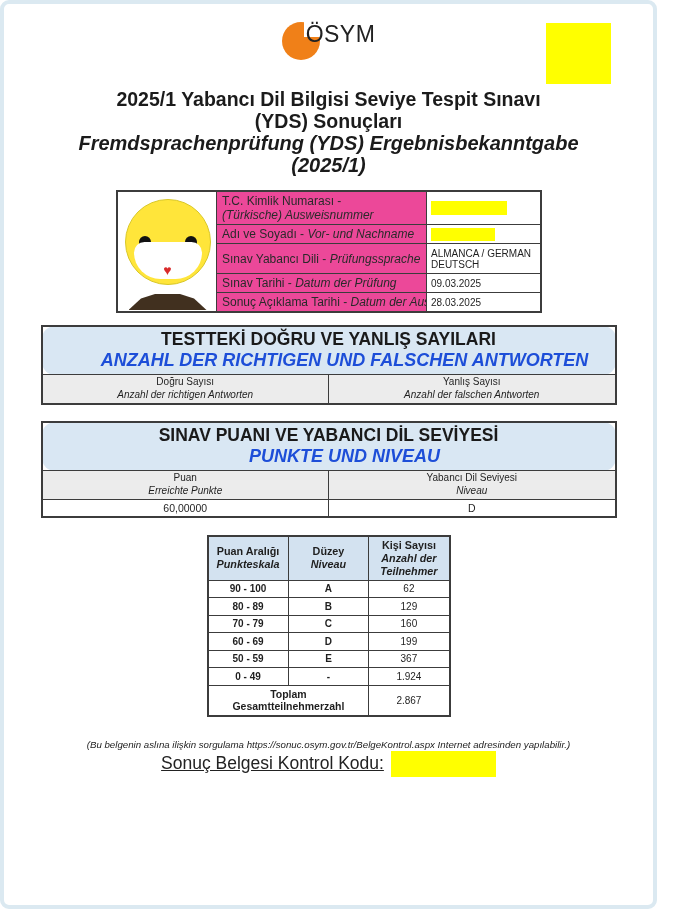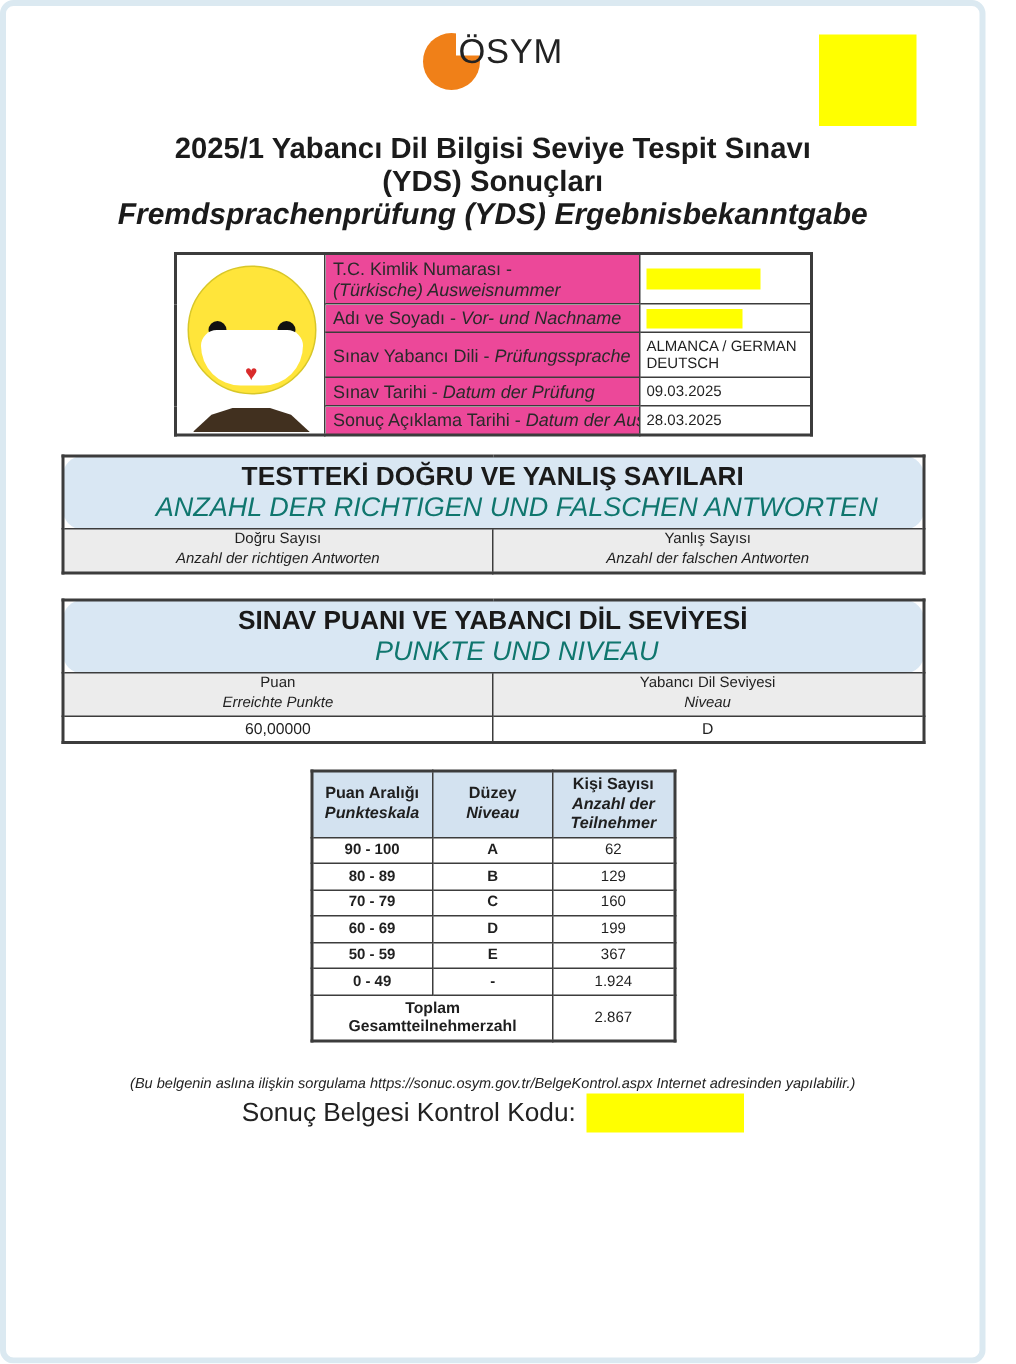--- a/index.html
+++ b/index.html
@@ -48,40 +48,40 @@
   .mouth { position:absolute; top:42px; left:8px; width:68px; height:37px; background:#fff;
     border-radius:12px 12px 30px 30px; }
   .heart { position:absolute; top:63px; left:0; width:100%; text-align:center;
     color:#d92b2b; font-size:14px; line-height:14px; }
 
   
   .results-table { width:576px; margin:12px auto 0 auto; border:2px solid #3c3c3c; table-layout:fixed; }
   .results-table td { border:1px solid #3c3c3c; text-align:center; }
   .sec-head { background:#d9e7f3; padding:2px 0 3px 0;border-radius:13px; }
   .sec-head .tr { font-size:17.5px; font-weight:bold; color:#1a1a1a; line-height:21px; }
-  .sec-head .de { font-size:18px; font-weight:normal; font-style:italic; color:#0f766e; line-height:21px;padding-left:32px; }
+  .sec-head .de { font-size:18px; font-weight:bold; font-style:italic; color:#1d4ed8; line-height:21px;padding-left:32px; }
   .col-head { background:#ececec; font-size:10px; line-height:12.5px; padding:1px 0 2px 0; width:50%; }
   .col-head .de { font-style:italic; }
   .val { font-size:10.5px; height:17px; background:#fff; }
   .mt17 { margin-top:16px; }
 
   
   .dist-table { width:244px; margin:17px auto 0 auto; border:2px solid #3c3c3c; table-layout:fixed; }
   .dist-table td, .dist-table th { border:1px solid #3c3c3c; text-align:center; }
   .dist-head { background:#d3e2f0; font-size:10.8px; line-height:13px; padding:2px 1px; font-weight:bold; }
   .dist-head .de { font-style:italic; }
   .d-range { width:77px; font-weight:bold; font-size:10px; height:17.5px; }
   .d-level { width:49px; font-weight:bold; font-size:10px; }
   .d-count { width:118px; font-weight:normal; font-size:10px; }
   .d-total { font-weight:bold; font-size:10.5px; line-height:12.5px; padding:2px 0; }
 
   
   .footer-note { margin-top:22px; text-align:center; font-size:9.7px; font-style:italic; color:#222; }
   .control-row { margin-top:1px; display:flex; justify-content:center; align-items:center; }
-  .control-label { font-size:17.5px; color:#222; }
+  .control-label { font-size:17.5px; color:#222;text-decoration:underline; }
   .control-redact { width:105px; height:26px; background:#ffff00; margin-left:7px; }
 </style>
 </head>
 <body>
 
 <div class="page">
 
   <div class="top-redaction"></div>
 
   <div class="logo-row">
@@ -89,20 +89,21 @@
       <div class="logo-circle"></div>
       <div class="logo-notch"></div>
     </div>
     <div class="logo-text">ÖSYM</div>
   </div>
 
   <div class="title-block">
     <div class="title-tr">2025/1 Yabancı Dil Bilgisi Seviye Tespit Sınavı</div>
     <div class="title-tr">(YDS) Sonuçları</div>
     <div class="title-de">Fremdsprachenprüfung (YDS) Ergebnisbekanntgabe</div>
+    <div class="title-de">(2025/1)</div>
   </div>
 
   <table class="info-table">
     <tbody>
         <tr class="row-tall">
       <td class="photo-cell" rowspan="5">
         <div class="photo-wrap">
           <div class="shoulders"></div>
           <div class="face">
             <div class="eye eye-l"></div>

